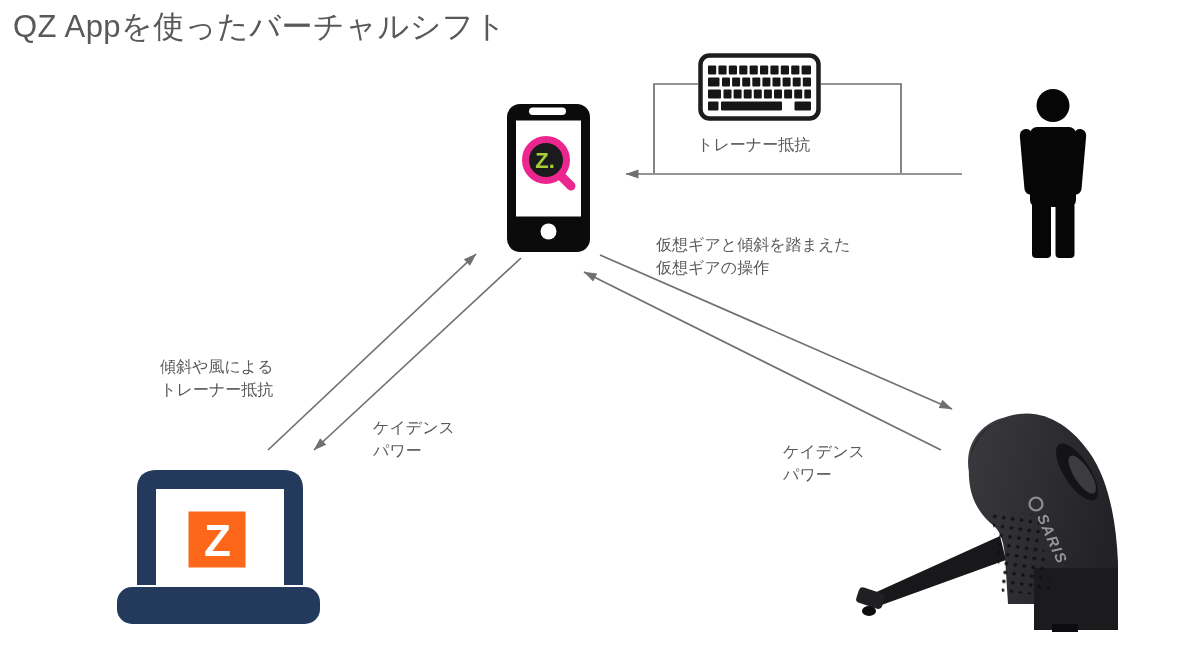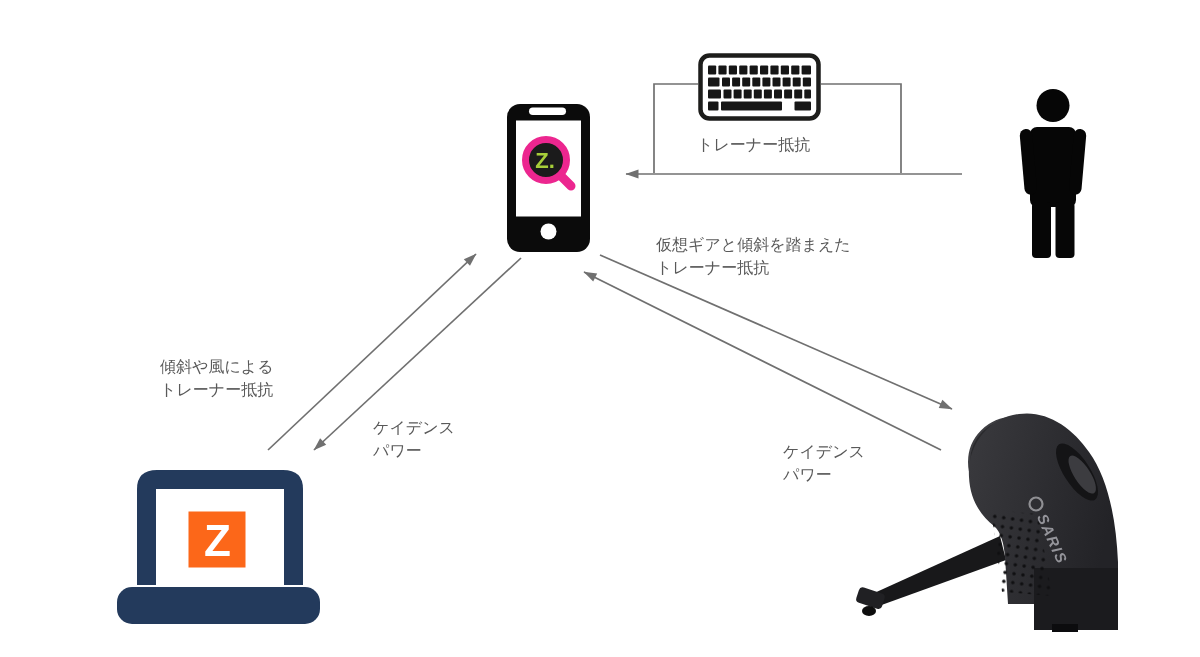--- a/index.html
+++ b/index.html
@@ -11,21 +11,21 @@
   .title{
     position:absolute;left:13px;top:6px;
     font-size:31px;font-weight:500;color:#595959;letter-spacing:.5px;
   }
   .label{
     position:absolute;font-size:16px;line-height:1.45;color:#595959;
     white-space:pre-line;
   }
   .lbl-gear-op{left:697px;top:133px;}
   .lbl-virtual-gear{left:656px;top:233px;}
-  .lbl-incline-wind{left:160px;top:355px;}
+  .lbl-incline-wind{left:160px;top:355px;text-align:center;}
   .lbl-cad-left{left:373px;top:416px;}
   .lbl-cad-right{left:783px;top:440px;}
 </style>
 </head>
 <body>
 
 <div class="canvas">
 
   <svg class="layer" width="1200" height="657" viewBox="0 0 1200 657">
     <defs>
@@ -140,22 +140,23 @@
         <ellipse cx="1080" cy="477" rx="8" ry="22" fill="#3c3c40"></ellipse>
       </g>
       <polygon points="991,510 1038,514 1052,596 1002,592" fill="url(#ventPat)"></polygon>
       <g>
         <circle cx="1036" cy="504" r="6.5" fill="none" stroke="#8f8f93" stroke-width="2.2"></circle>
         <text x="1043" y="517" transform="rotate(66 1040 512)" font-size="15" font-weight="bold" font-style="italic" letter-spacing="1.5" fill="#94949a">SARIS</text>
       </g>
     </g>
   </svg>
 
+  <div class="title">QZ Appを使ったバーチャルシフト</div>
   <div class="label lbl-gear-op">トレーナー抵抗</div>
   <div class="label lbl-virtual-gear">仮想ギアと傾斜を踏まえた
-トレーナー抵抗</div>
+仮想ギアの操作</div>
   <div class="label lbl-incline-wind">傾斜や風による
 トレーナー抵抗</div>
   <div class="label lbl-cad-left">ケイデンス
 パワー</div>
   <div class="label lbl-cad-right">ケイデンス
 パワー</div>
 </div>
 
 </body></html>

